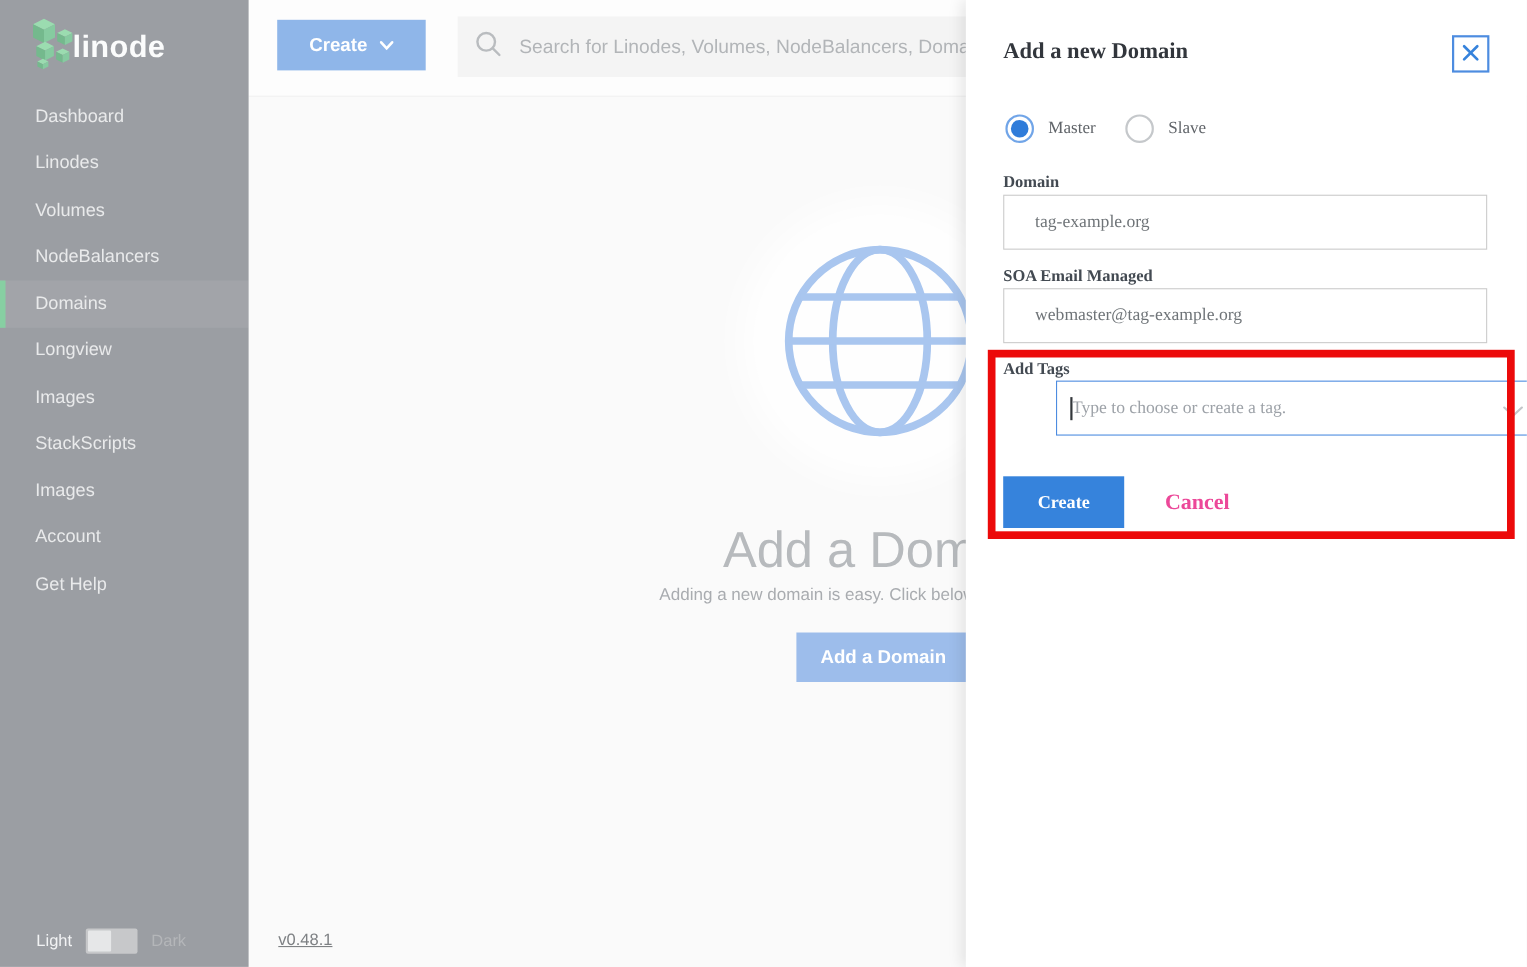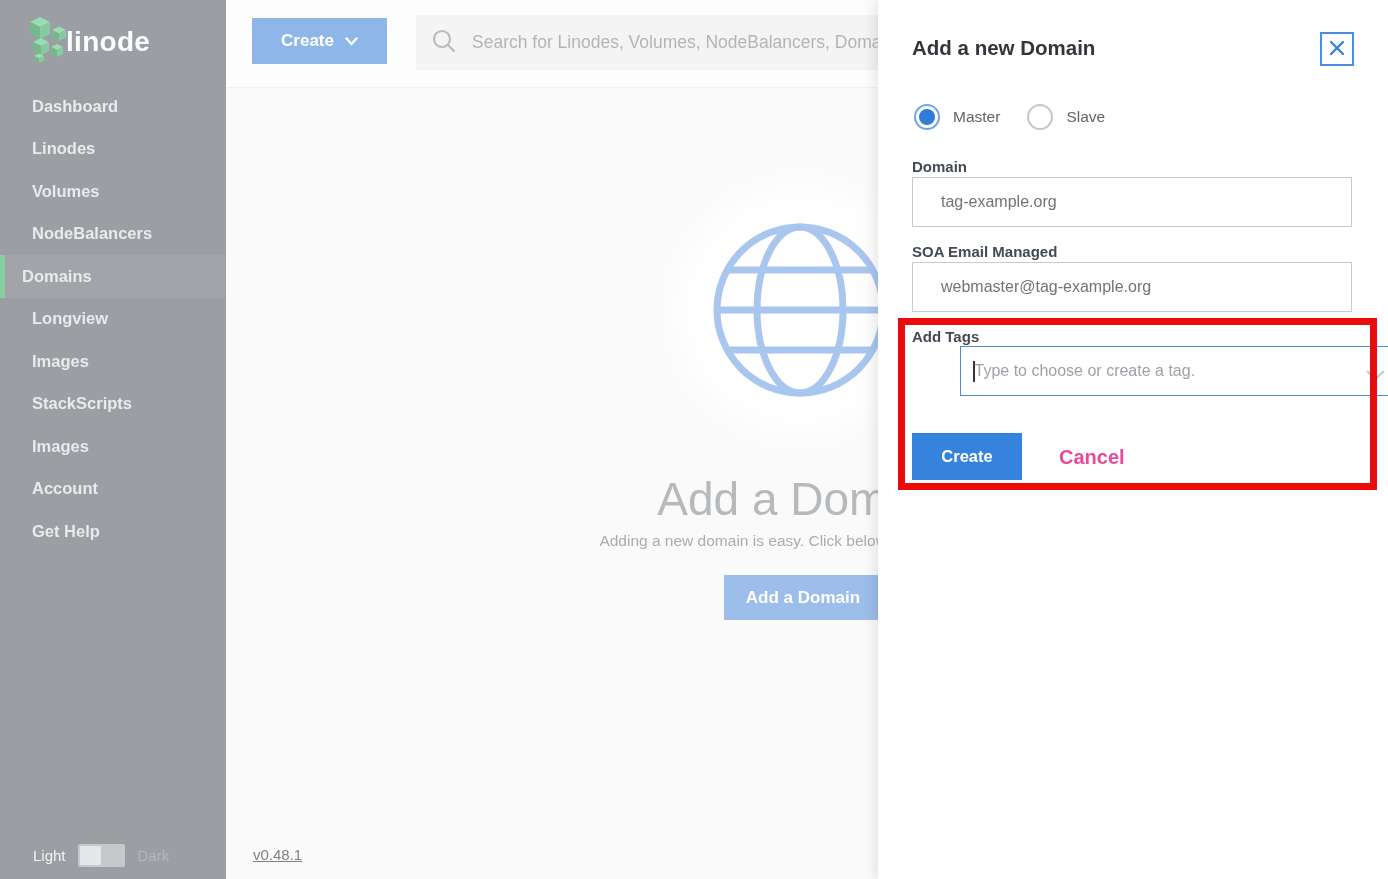--- a/index.html
+++ b/index.html
@@ -6,22 +6,22 @@
   html,body { width:1388px; height:879px; overflow:hidden; }
   body { font-family:"Liberation Sans", sans-serif; background:#fafafa; position:relative;
          -webkit-font-smoothing:antialiased; }
 
   
   .sidebar { position:absolute; left:0; top:0; width:226px; height:879px; background:#9B9EA3; z-index:3; }
   .logo-row { position:absolute; left:28px; top:16px; display:flex; align-items:center; }
   .logo-text { color:#FBFCFC; font-size:28px; font-weight:700; letter-spacing:.3px; }
   .nav { position:absolute; top:85px; left:0; right:0; }
   .nav-item { height:42.5px; display:flex; align-items:center; padding-left:32px;
-              color:#E9EAEB; font-size:16.5px; font-weight:700; cursor:pointer;text-align:right; }
-  .nav-item.active { background:rgba(255,255,255,0.07); border-left:5px solid #87CFA2; padding-left:17px; }
+              color:#E9EAEB; font-size:16.5px; font-weight:400; cursor:pointer;text-align:right; }
+  .nav-item.active { background:rgba(255,255,255,0.07); border-left:5px solid #87CFA2; padding-left:27px; }
   .theme-row { position:absolute; left:0; bottom:0; width:226px; height:47px; display:flex; align-items:center; }
   .theme-light { color:#F2F3F4; font-size:15px; margin-left:33px; }
   .toggle { position:relative; width:47px; height:23px; background:#C7C8CA; border-radius:2px; margin-left:12px; cursor:pointer; }
   .toggle-knob { position:absolute; left:2px; top:2px; width:21px; height:19px; background:#E6E7E8; border-radius:1px; }
   .theme-dark { color:#B4B6B9; font-size:15px; margin-left:13px; }
 
   
   .topbar { position:absolute; left:226px; top:0; width:1162px; height:88px; background:#FDFDFD;
             border-bottom:1px solid #F1F1F1; z-index:1; }
   .create-btn { position:absolute; left:26px; top:18px; width:135px; height:46px; background:#8FB6E9;
@@ -40,21 +40,21 @@
                 font-size:46px; font-weight:400; color:#B7BABD; }
   .main-sub { position:absolute; left:0; top:444px; width:1154px; text-align:center;
               font-size:15.5px; color:#A9ACB0; }
   .cta-btn { position:absolute; left:498px; top:487px; width:158px; height:45px; background:#9DBDEB;
              color:#fff; font-size:17px; font-weight:700; border:none; cursor:pointer; font-family:inherit; }
   .version-link { position:absolute; left:27px; top:758px; color:#7E8184; font-size:15px;
                   text-decoration:underline; cursor:pointer; }
 
   
   .drawer { position:absolute; left:878px; top:0; width:510px; height:879px; background:#FFFFFF;
-            box-shadow:-4px 0 12px rgba(0,0,0,0.09); z-index:4; }
+            box-shadow:-4px 0 12px rgba(0,0,0,0.09); z-index:4;font-family:Liberation Serif, serif; }
   .drawer-title { position:absolute; left:34px; top:36px; font-size:20.5px; font-weight:700; color:#32363C; }
   .close-btn { position:absolute; left:442px; top:32px; width:34px; height:34px; background:#fff;
                border:2px solid #4D8CE0; display:flex; align-items:center; justify-content:center; cursor:pointer; }
   .radio-row { position:absolute; left:36px; top:103px; height:27px; display:flex; align-items:center; }
   .radio { width:26px; height:26px; border-radius:50%; display:flex; align-items:center;
            justify-content:center; cursor:pointer; }
   .radio.sel { border:2px solid #71A5E8; }
   .radio.sel .dot { width:16px; height:16px; border-radius:50%; background:#2F7CDA; }
   .radio.unsel { border:2px solid #C5C8CB; }
   .radio-label { color:#606469; font-size:15.5px; margin-left:13px; }

